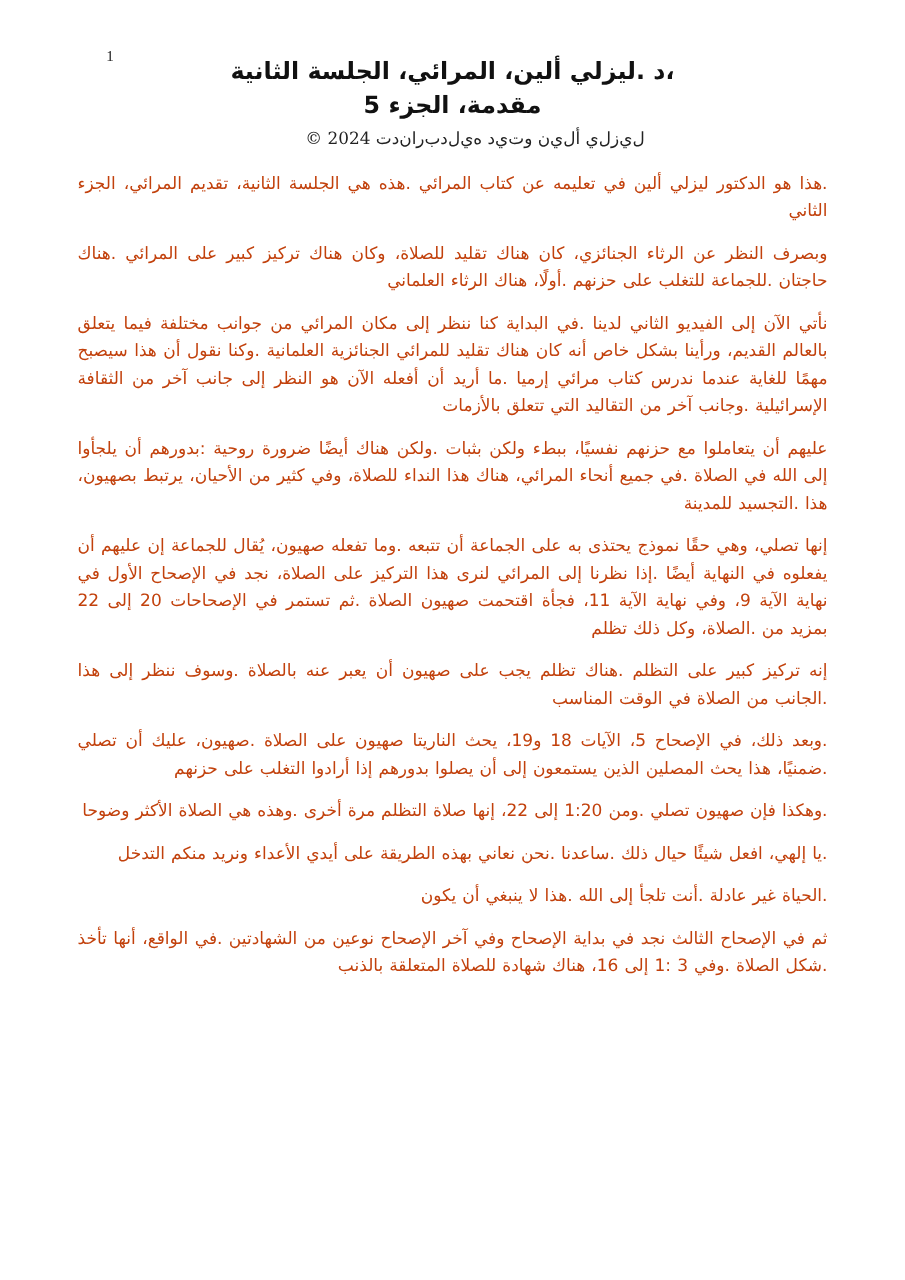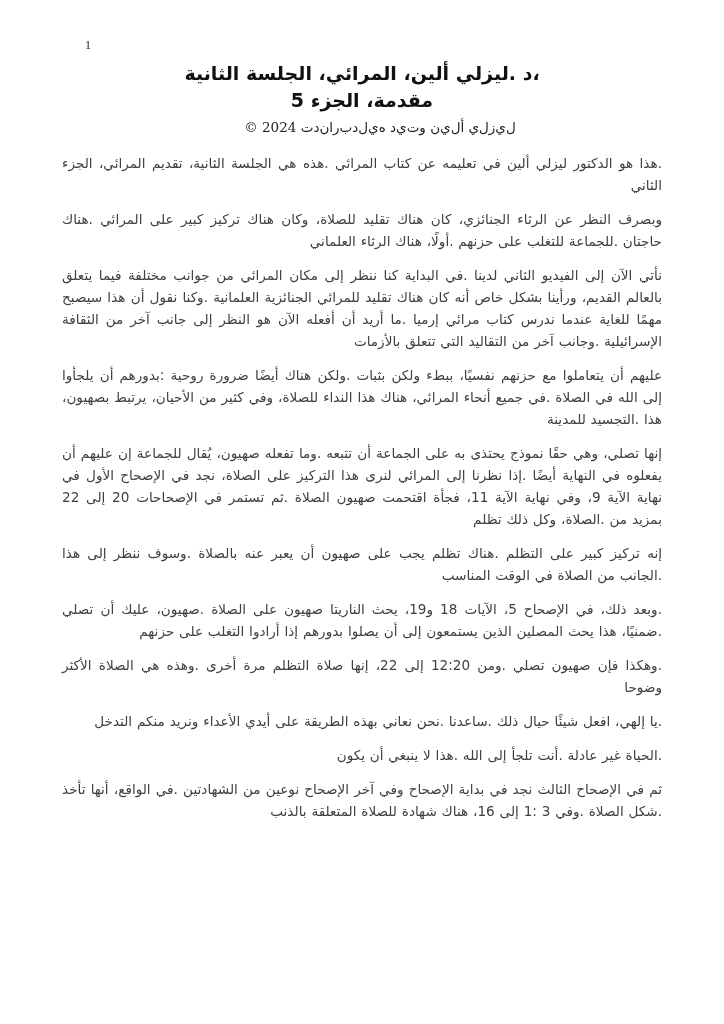--- a/index.html
+++ b/index.html
@@ -21,21 +21,21 @@
     position: absolute;
     top: 38px;
     left: 85px;
     font-family: "Liberation Serif", "DejaVu Serif", serif;
     font-size: 12px;
     color: #222222;
   }
   .doc-header {
     direction: rtl;
     text-align: center;
-    padding-top: 60px;
+    padding-top: 44px;
   }
   .title-line {
     font-weight: bold;
     font-size: 19px;
     line-height: 27px;
     color: #111111;
   }
   .copyright-line {
     direction: rtl;
     text-align: center;
@@ -50,21 +50,21 @@
     direction: rtl;
     margin: 15px 62px 0 62px;
   }
   .doc-body p {
     margin: 0 0 12px 0;
     font-size: 13.6px;
     line-height: 22px;
     text-align: justify;
     text-justify: inter-word;
     word-spacing: 0.5px;
-    color: #404040;
+    color: #c2410c;
   }
 </style>
 </head>
 <body>
 
 <div class="page">
 
   <div class="page-number">1</div>
 
   <div class="doc-header">
@@ -74,19 +74,19 @@
   </div>
 
   <div class="doc-body">
     <p>.هذا هو الدكتور ليزلي ألين في تعليمه عن كتاب المرائي .هذه هي الجلسة الثانية، تقديم المرائي، الجزء الثاني</p>
     <p>وبصرف النظر عن الرثاء الجنائزي، كان هناك تقليد للصلاة، وكان هناك تركيز كبير على المرائي .هناك حاجتان .للجماعة للتغلب على حزنهم .أولًا، هناك الرثاء العلماني</p>
     <p>نأتي الآن إلى الفيديو الثاني لدينا .في البداية كنا ننظر إلى مكان المرائي من جوانب مختلفة فيما يتعلق بالعالم القديم، ورأينا بشكل خاص أنه كان هناك تقليد للمرائي الجنائزية العلمانية .وكنا نقول أن هذا سيصبح مهمًا للغاية عندما ندرس كتاب مرائي إرميا .ما أريد أن أفعله الآن هو النظر إلى جانب آخر من الثقافة الإسرائيلية .وجانب آخر من التقاليد التي تتعلق بالأزمات</p>
     <p>عليهم أن يتعاملوا مع حزنهم نفسيًا، ببطء ولكن بثبات .ولكن هناك أيضًا ضرورة روحية :بدورهم أن يلجأوا إلى الله في الصلاة .في جميع أنحاء المرائي، هناك هذا النداء للصلاة، وفي كثير من الأحيان، يرتبط بصهيون، هذا .التجسيد للمدينة</p>
     <p>إنها تصلي، وهي حقًا نموذج يحتذى به على الجماعة أن تتبعه .وما تفعله صهيون، يُقال للجماعة إن عليهم أن يفعلوه في النهاية أيضًا .إذا نظرنا إلى المرائي لنرى هذا التركيز على الصلاة، نجد في الإصحاح الأول في نهاية الآية 9، وفي نهاية الآية 11، فجأة اقتحمت صهيون الصلاة .ثم تستمر في الإصحاحات 20 إلى 22 بمزيد من .الصلاة، وكل ذلك تظلم</p>
     <p>إنه تركيز كبير على التظلم .هناك تظلم يجب على صهيون أن يعبر عنه بالصلاة .وسوف ننظر إلى هذا .الجانب من الصلاة في الوقت المناسب</p>
     <p>.وبعد ذلك، في الإصحاح 5، الآيات 18 و19، يحث الناريتا صهيون على الصلاة .صهيون، عليك أن تصلي .ضمنيًا، هذا يحث المصلين الذين يستمعون إلى أن يصلوا بدورهم إذا أرادوا التغلب على حزنهم</p>
-    <p>.وهكذا فإن صهيون تصلي .ومن 12:20 إلى 22، إنها صلاة التظلم مرة أخرى .وهذه هي الصلاة الأكثر وضوحا</p>
+    <p>.وهكذا فإن صهيون تصلي .ومن 1:20 إلى 22، إنها صلاة التظلم مرة أخرى .وهذه هي الصلاة الأكثر وضوحا</p>
     <p>.يا إلهي، افعل شيئًا حيال ذلك .ساعدنا .نحن نعاني بهذه الطريقة على أيدي الأعداء ونريد منكم التدخل</p>
     <p>.الحياة غير عادلة .أنت تلجأ إلى الله .هذا لا ينبغي أن يكون</p>
     <p>ثم في الإصحاح الثالث نجد في بداية الإصحاح وفي آخر الإصحاح نوعين من الشهادتين .في الواقع، أنها تأخذ .شكل الصلاة .وفي 3 :1 إلى 16، هناك شهادة للصلاة المتعلقة بالذنب</p>
   </div>
 
 </div>
 
 </body></html>

